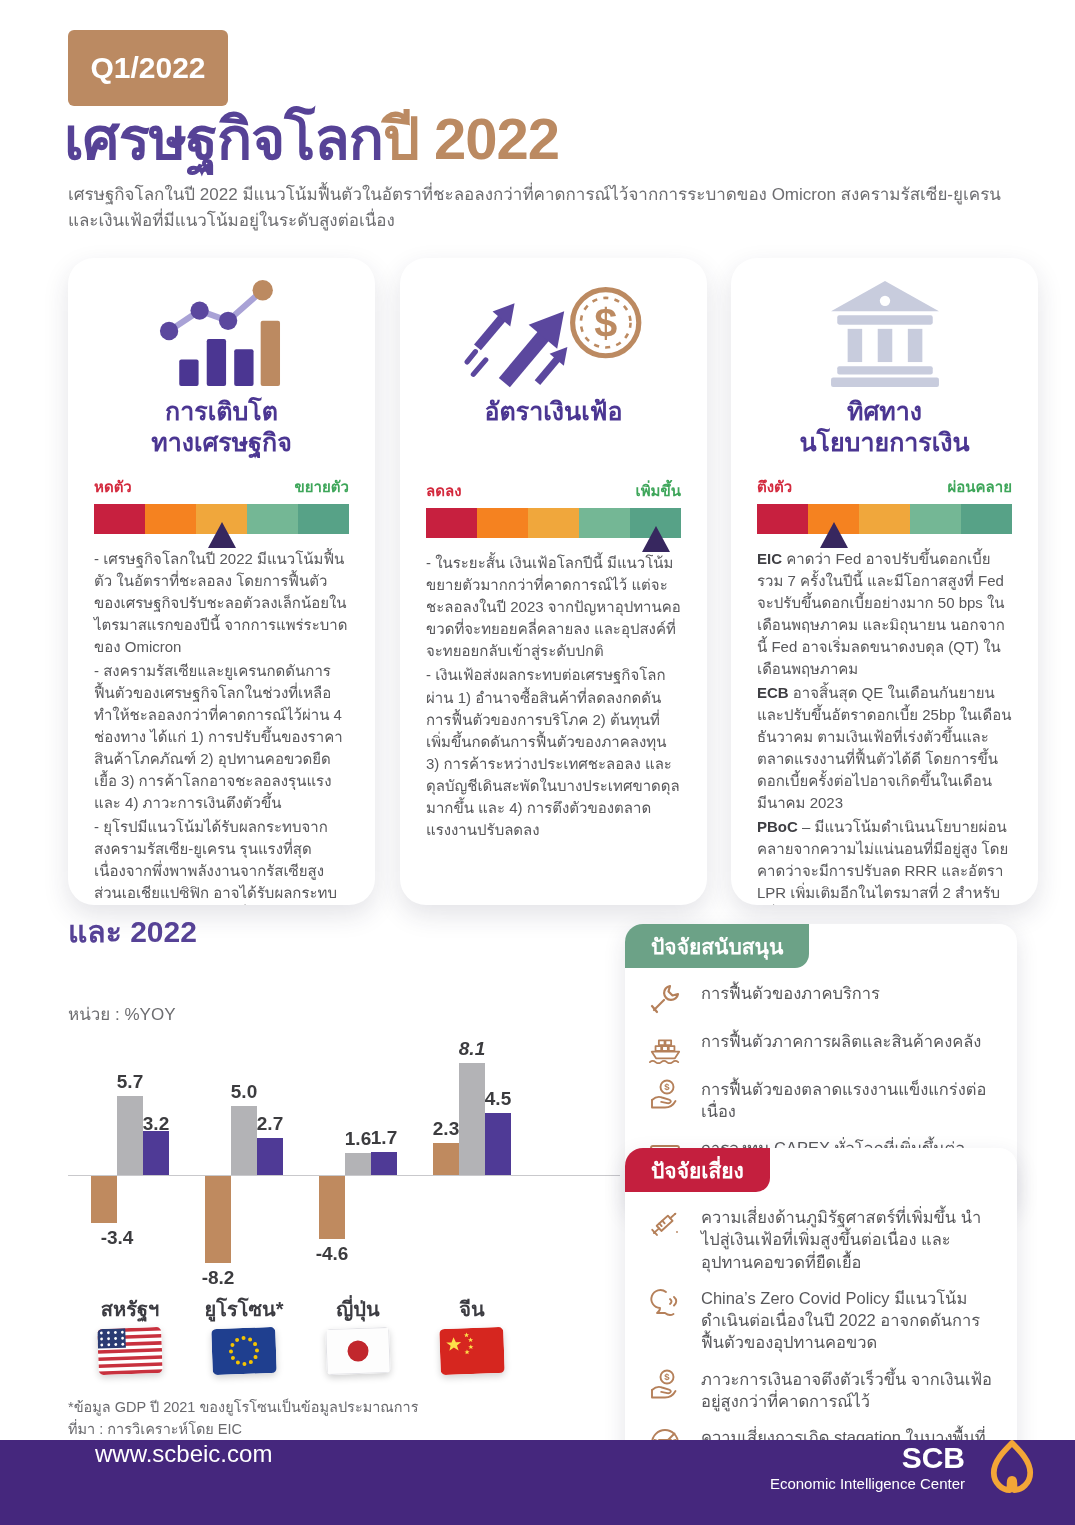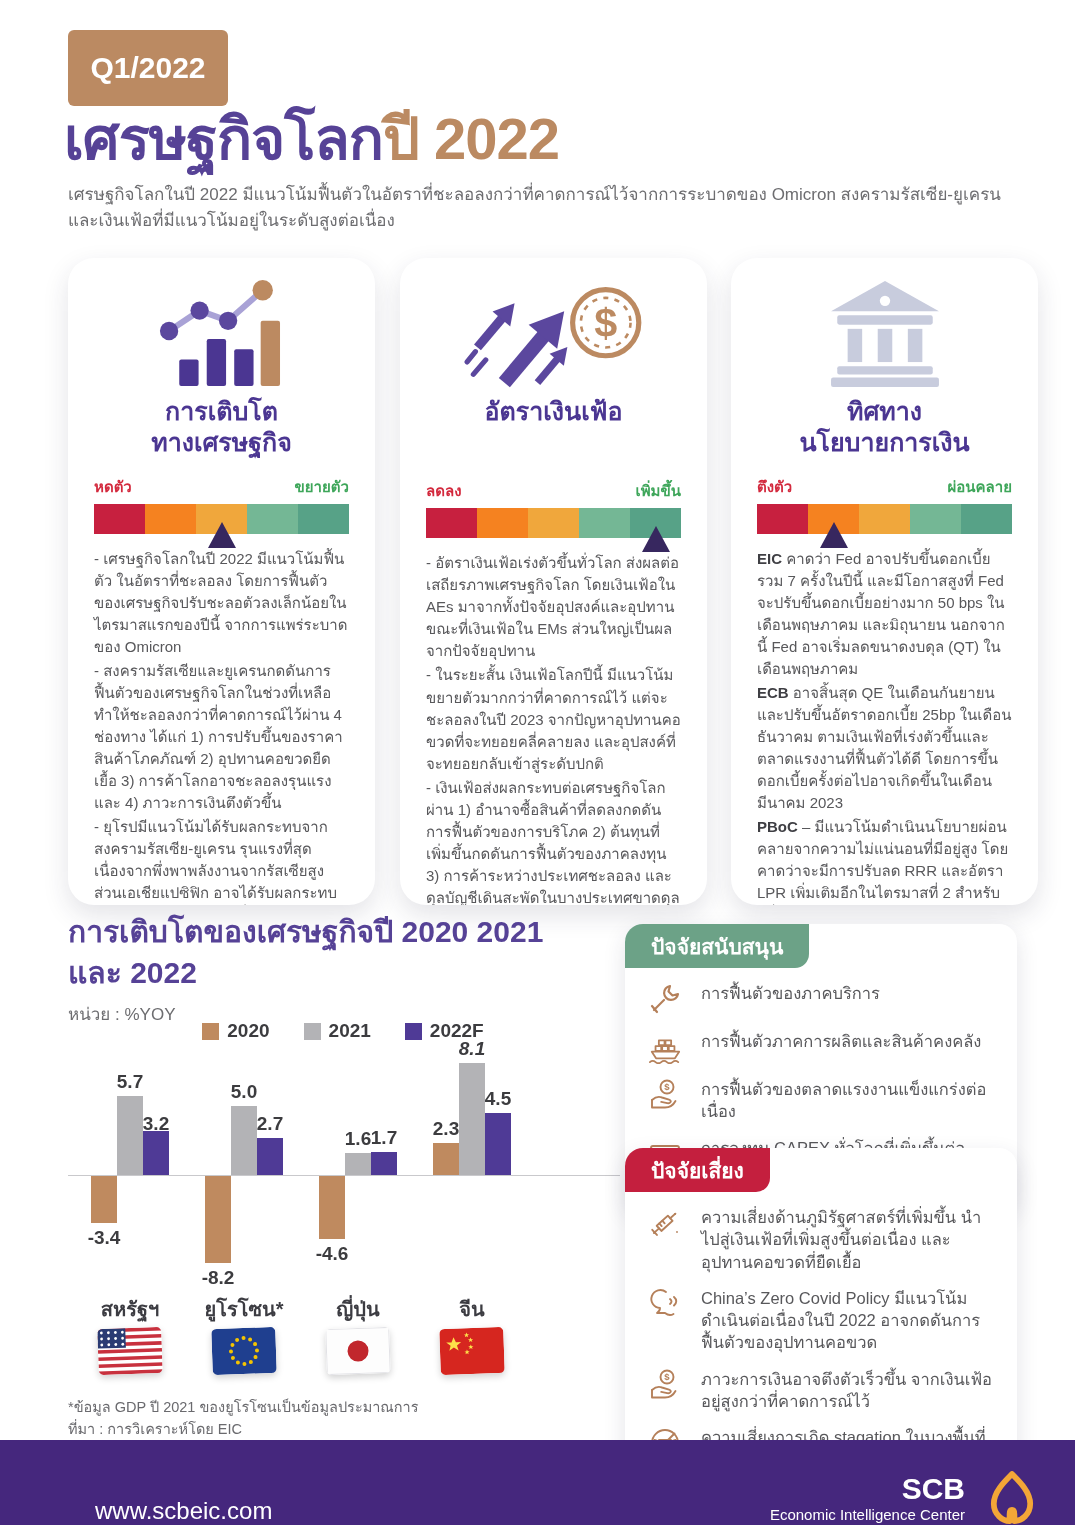--- a/index.html
+++ b/index.html
@@ -55,21 +55,21 @@
   #risk-box { top:1148px; min-height:276px; }
   .box-header { position:absolute; left:0; top:0; height:44px; padding:0 26px; display:flex; align-items:center;
                 color:#fff; font-size:21px; font-weight:bold; border-radius:18px 0 14px 0; }
   #support-box .box-header { background:#6ca287; }
   #risk-box .box-header { background:#c41f3e; }
   .factor-item { display:flex; align-items:flex-start; gap:14px; margin-bottom:14px; }
   .factor-icon { flex:0 0 44px; display:flex; justify-content:center; }
   .factor-text { font-size:16.5px; line-height:1.35; color:#58585b; }
 
   
-  .footer { left:0; top:1440px; width:1075px; height:85px; background:#45277d; display:flex; align-items:flex-end; }
+  .footer { left:0; top:1440px; width:1075px; height:85px; background:#45277d; display:flex; align-items:flex-start; }
   .footer-url { margin-left:95px; color:#fff; font-size:24px; }
   .footer-brand { margin-left:auto; margin-right:40px; display:flex; align-items:center; gap:24px; }
   .brand-text { text-align:right; color:#fff; }
   .brand-name { font-size:30px; font-weight:bold; line-height:1; }
   .brand-sub { font-size:15px; margin-top:2px; }
 </style>
 </head>
 <body>
 
 <div id="page">
@@ -154,21 +154,20 @@
       <div class="gauge-bar">
           <div class="gauge-seg" style="background: rgb(199, 32, 63);"></div>
           <div class="gauge-seg" style="background: rgb(245, 130, 32);"></div>
           <div class="gauge-seg" style="background: rgb(240, 167, 60);"></div>
           <div class="gauge-seg" style="background: rgb(116, 183, 149);"></div>
           <div class="gauge-seg" style="background: rgb(87, 162, 135);"></div>
           <div class="gauge-pointer" style="left: calc(90% - 14px);"></div>
         </div>
     </div>
     <div class="card-body">
-      <p>- อัตราเงินเฟ้อเร่งตัวขึ้นทั่วโลก ส่งผลต่อเสถียรภาพเศรษฐกิจโลก โดยเงินเฟ้อใน AEs มาจากทั้งปัจจัยอุปสงค์และอุปทาน ขณะที่เงินเฟ้อใน EMs ส่วนใหญ่เป็นผลจากปัจจัยอุปทาน</p>
       <p>- ในระยะสั้น เงินเฟ้อโลกปีนี้ มีแนวโน้มขยายตัวมากกว่าที่คาดการณ์ไว้ แต่จะชะลอลงในปี 2023 จากปัญหาอุปทานคอขวดที่จะทยอยคลี่คลายลง และอุปสงค์ที่จะทยอยกลับเข้าสู่ระดับปกติ</p>
       <p>- เงินเฟ้อส่งผลกระทบต่อเศรษฐกิจโลกผ่าน 1) อำนาจซื้อสินค้าที่ลดลงกดดันการฟื้นตัวของการบริโภค 2) ต้นทุนที่เพิ่มขึ้นกดดันการฟื้นตัวของภาคลงทุน 3) การค้าระหว่างประเทศชะลอลง และดุลบัญชีเดินสะพัดในบางประเทศขาดดุลมากขึ้น และ 4) การตึงตัวของตลาดแรงงานปรับลดลง</p>
     </div>
   </div>
 
   <div class="abs card" style="left:731px;">
     <div class="card-icon">
       <svg viewBox="0 0 120 106" width="126" height="110">
         <g fill="#c8ccdd">
           <path d="M60 3 L112 32 L8 32 Z"></path>
@@ -201,42 +200,27 @@
         </div>
     </div>
     <div class="card-body">
       <p><b>EIC</b> <span>คาดว่า Fed อาจปรับขึ้นดอกเบี้ยรวม 7 ครั้งในปีนี้ และมีโอกาสสูงที่ Fed จะปรับขึ้นดอกเบี้ยอย่างมาก 50 bps ในเดือนพฤษภาคม และมิถุนายน นอกจากนี้ Fed อาจเริ่มลดขนาดงบดุล (QT) ในเดือนพฤษภาคม</span></p>
       <p><b>ECB</b> <span>อาจสิ้นสุด QE ในเดือนกันยายน และปรับขึ้นอัตราดอกเบี้ย 25bp ในเดือนธันวาคม ตามเงินเฟ้อที่เร่งตัวขึ้นและตลาดแรงงานที่ฟื้นตัวได้ดี โดยการขึ้นดอกเบี้ยครั้งต่อไปอาจเกิดขึ้นในเดือนมีนาคม 2023</span></p>
       <p><b>PBoC</b> <span>– มีแนวโน้มดำเนินนโยบายผ่อนคลายจากความไม่แน่นอนที่มีอยู่สูง โดยคาดว่าจะมีการปรับลด RRR และอัตรา LPR เพิ่มเติมอีกในไตรมาสที่ 2 สำหรับครึ่งปีหลัง ยังมีแนวโน้มผ่อนคลายต่อเนื่องแต่ความชัดเจนจะมีมากขึ้นหลังการประชุม PBOC ในไตรมาสสองของปีนี้</span></p>
     </div>
   </div>
 
   <div class="abs chart-title">
-    <div>การเติบโตของเศรษฐกิจปี 2020 2021</div>
     <div>และ 2022</div>
   </div>
   <div class="abs chart-unit">หน่วย : %YOY</div>
-  <div class="abs" id="legend">
-      <div class="legend-item">
-        <span class="legend-swatch" style="background: rgb(191, 138, 95);"></span>
-        <span>2020</span>
-      </div>
-      <div class="legend-item">
-        <span class="legend-swatch" style="background: rgb(179, 179, 182);"></span>
-        <span>2021</span>
-      </div>
-      <div class="legend-item">
-        <span class="legend-swatch" style="background: rgb(79, 58, 150);"></span>
-        <span>2022F</span>
-      </div>
-    </div>
   <div class="abs" id="plot">
     <div class="axis-line"></div>
   <div class="bar" style="left: 23px; background: rgb(191, 138, 95); height: 46.92px; top: 128px;"></div>
-      <div class="bar-label" style="left: 13px; top: 178.92px;">-3.4</div>
+      <div class="bar-label" style="left: 26px; top: 178.92px;">-3.4</div>
       <div class="bar" style="left: 49px; background: rgb(179, 179, 182); height: 78.66px; top: 48.34px;"></div>
       <div class="bar-label" style="left: 39px; top: 23.34px;">5.7</div>
       <div class="bar" style="left: 75px; background: rgb(79, 58, 150); height: 44.16px; top: 82.84px;"></div>
       <div class="bar-label" style="left: 65px; top: 65px;">3.2</div>
       <div class="cat-label" style="left: 7px; top: 245px;">สหรัฐฯ</div>
       <div class="flag" style="left: 30px; top: 280px;"><svg viewBox="0 0 64 46" width="64" height="46">
           <rect width="64" height="46" fill="#fff"></rect>
           <g fill="#c8313e">
             <rect x="0" y="0.0" width="64" height="3.54"></rect>
             <rect x="0" y="7.1" width="64" height="3.54"></rect>

